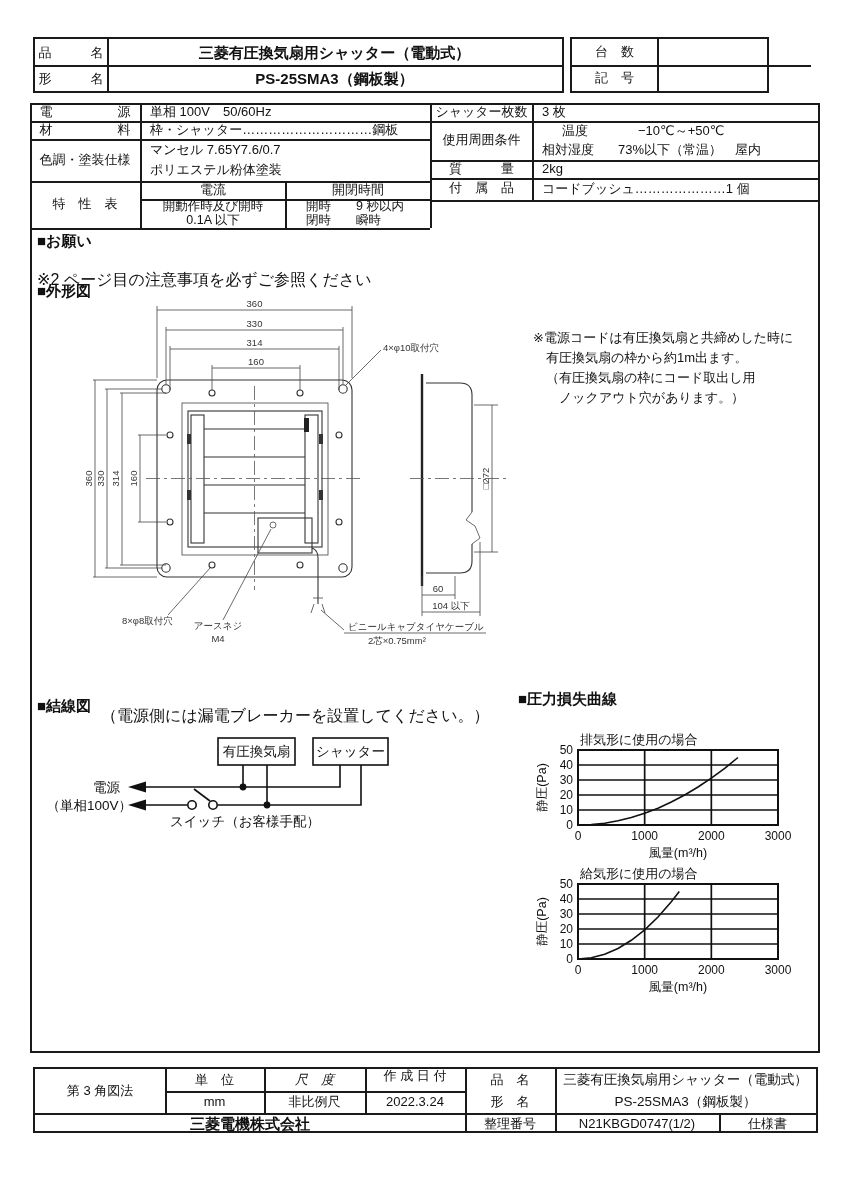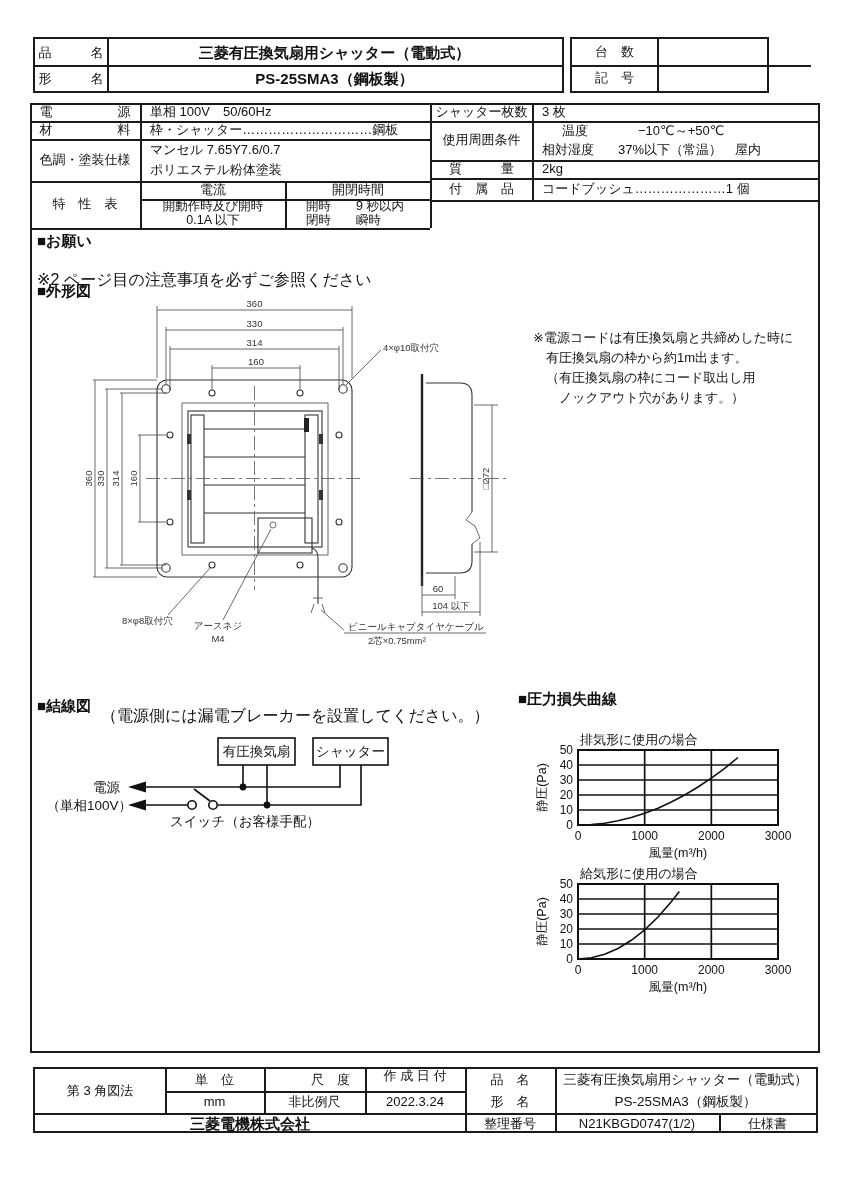--- a/index.html
+++ b/index.html
@@ -84,25 +84,25 @@
   <div class="cell" style="left:306px;top:213px;width:124px;height:15px;font-size:12.5px;">閉時　　瞬時</div>
   <div class="cell cc" style="left:431px;top:103px;width:101px;height:18px;">シャッター枚数</div>
   <div class="cell pl" style="left:533px;top:103px;width:287px;height:18px;">3 枚</div>
   <div class="cell cc" style="left:431px;top:121px;width:101px;height:39px;">使用周囲条件</div>
   <div class="cell pl" style="left:533px;top:122px;width:287px;height:19px;margin-left:20px;">
     <span style="display:inline-block;width:76px;">温度</span>
     <span>−10℃～+50℃</span>
   </div>
   <div class="cell pl" style="left:533px;top:141px;width:287px;height:19px;">
     <span style="display:inline-block;width:76px;">相対湿度</span>
-    <span>37%以下（常温）　屋内</span>
+    <span>73%以下（常温）　屋内</span>
   </div>
   <div class="cell cc" style="left:431px;top:160px;width:101px;height:18px;">質　　　量</div>
   <div class="cell pl" style="left:533px;top:160px;width:287px;height:18px;">2kg</div>
-  <div class="cell cc" style="left:431px;top:178px;width:101px;height:22px;">付　属　品</div>
+  <div class="cell cc" style="left:431px;top:178px;width:101px;height:22px;font-family:Liberation Mono, monospace;">付　属　品</div>
   <div class="cell pl" style="left:533px;top:178px;width:287px;height:22px;">コードブッシュ…………………1 個</div>
 
   <div class="cell h15" style="left:37px;top:232px;height:18px;">■お願い</div>
   <div class="cell t13" style="left:37px;top:252px;height:17px;">※2 ページ目の注意事項を必ずご参照ください</div>
 
   <div class="cell h15" style="left:37px;top:282px;height:18px;">■外形図</div>
   <div class="abs" style="left:533px;top:328px;width:280px;font-size:13px;line-height:20px;white-space:nowrap;">
     <div>※電源コードは有圧換気扇と共締めした時に</div>
     <div>　有圧換気扇の枠から約1m出ます。</div>
     <div>　（有圧換気扇の枠にコード取出し用</div>
@@ -307,21 +307,21 @@
       <text x="53" y="58" class="tick" text-anchor="end">30</text>
       <line x1="58" y1="39" x2="258" y2="39" class="grid"></line>
       <text x="53" y="43" class="tick" text-anchor="end">40</text>
       <text x="53" y="28" class="tick" text-anchor="end">50</text>
       <polyline points="58.0,99.0 71.3,97.8 84.7,94.3 98.0,88.5 111.3,80.3 124.7,69.8 138.0,57.0 151.3,41.7 159.3,31.5" class="curve"></polyline>
     </svg>
 
   <div class="box" style="left:33px;top:1067px;width:785px;height:66px;">
     <div class="cell cc" style="left:0;top:0;width:130px;height:44px;">第 3 角図法</div>
     <div class="cell cc" style="left:130px;top:0;width:99px;height:22px;">単　位</div>
-    <div class="cell cc" style="left:245px;top:0;width:101px;height:22px;">尺　度</div>
+    <div class="cell cc" style="left:229px;top:0;width:101px;height:22px;font-style:italic;">尺　度</div>
     <div class="cell cc" style="left:330px;top:0;width:100px;height:14px;">作 成 日 付</div>
     <div class="cell cc" style="left:130px;top:22px;width:99px;height:22px;">mm</div>
     <div class="cell cc" style="left:229px;top:22px;width:101px;height:22px;">非比例尺</div>
     <div class="cell cc" style="left:330px;top:22px;width:100px;height:22px;">2022.3.24</div>
     <div class="cell cc" style="left:430px;top:0;width:90px;height:22px;">品　名</div>
     <div class="cell cc" style="left:430px;top:22px;width:90px;height:22px;">形　名</div>
     <div class="cell cc" style="left:520px;top:0;width:261px;height:22px;font-size:13.5px;">三菱有圧換気扇用シャッター（電動式）</div>
     <div class="cell cc" style="left:520px;top:22px;width:261px;height:22px;font-size:13.5px;">PS-25SMA3（鋼板製）</div>
     <div class="cell cc bold" style="left:0;top:44px;width:430px;height:22px;font-size:15px;">三菱電機株式会社</div>
     <div class="cell cc" style="left:430px;top:44px;width:90px;height:22px;">整理番号</div>

